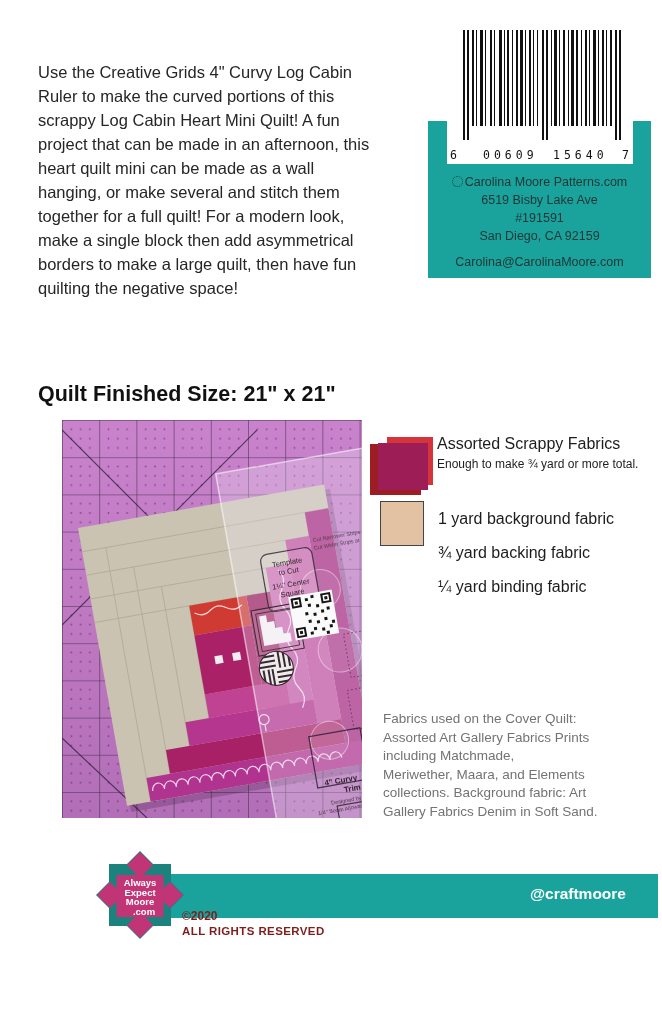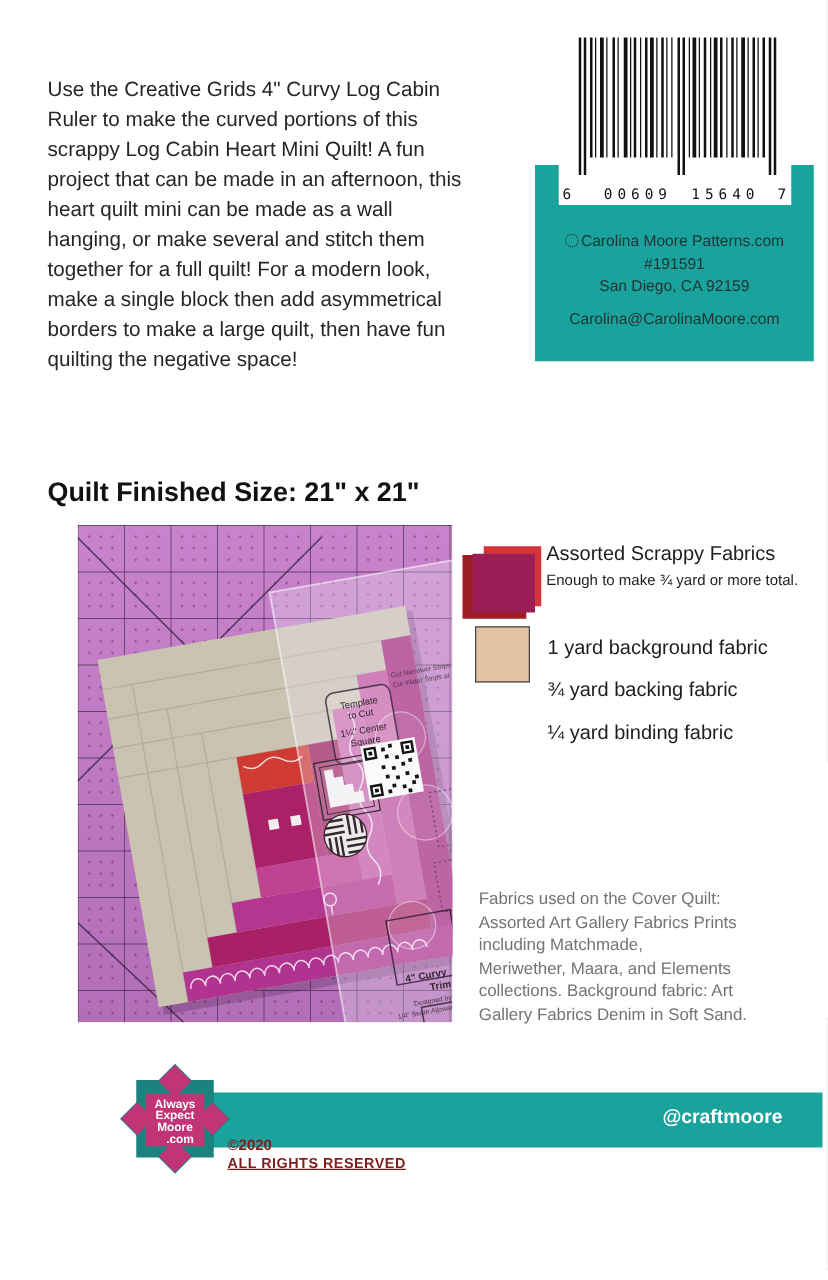--- a/index.html
+++ b/index.html
@@ -7,21 +7,21 @@
         font-family:"Liberation Sans",sans-serif;color:var(--ink,#262626);}
   
   .intro{position:absolute;left:38px;top:60px;width:372px;margin:0;
          font-size:16.5px;line-height:24px;white-space:pre-line;color:var(--ink,#262626);}
   
   .barcode-panel{position:absolute;left:447px;top:28px;width:186px;height:136px;background:#fff;z-index:2;}
   .barcode-digits span{position:absolute;bottom:2px;font-family:"DejaVu Sans Mono",monospace;
          font-size:11.5px;color:#111;}
   .bd-left{left:3px;} .bd-g1{left:36px;letter-spacing:4px;} .bd-g2{left:106px;letter-spacing:4px;} .bd-right{left:175px;}
   
-  .teal-box{position:absolute;left:428px;top:132px;width:223px;height:157px;
+  .teal-box{position:absolute;left:428px;top:121px;width:223px;height:157px;
             background:var(--teal,#1aa39d);z-index:1;}
   .teal-box .addr{position:absolute;left:0;right:0;top:52px;text-align:center;
             font-size:12.5px;line-height:18px;color:#1f3534;}
   .addr .email{margin-top:8px;}
   .circle-icon{display:inline-block;width:9px;height:9px;border:1.5px dotted #1f3534;
             border-radius:50%;margin-right:2px;vertical-align:-1px;}
   
   .heading{position:absolute;left:38px;top:382px;margin:0;font-size:21.5px;font-weight:bold;color:#111;}
   
   .photo{position:absolute;left:62px;top:420px;width:300px;height:398px;overflow:hidden;}
@@ -39,21 +39,21 @@
   .lbl-backing{left:438px;top:544px;}
   .lbl-binding{left:438px;top:578px;}
   
   .fabrics-note{position:absolute;left:383px;top:710px;width:272px;margin:0;
                 font-size:13.5px;line-height:18.5px;white-space:pre-line;color:#737373;}
   
   .footer-bar{position:absolute;left:148px;top:874px;width:510px;height:44px;
               background:var(--teal,#1aa39d);}
   .footer-copy{position:absolute;left:182px;top:909px;color:#7f1d1d;}
   .footer-copy .year{font-size:12px;font-weight:bold;}
-  .footer-copy .rights{font-size:11.5px;font-weight:bold;letter-spacing:.4px;margin-top:2px;text-decoration:underline;}
+  .footer-copy .rights{font-size:11.5px;font-weight:bold;letter-spacing:.4px;margin-top:2px;}
   .footer-handle{position:absolute;right:36px;top:885px;color:#fff;font-size:15.5px;font-weight:bold;margin-left:11px;}
   .logo{position:absolute;left:94px;top:849px;width:92px;height:92px;}
   svg{display:block;}
 </style>
 </head>
 <body>
 
 <div class="page">
 
   <p class="intro">Use the Creative Grids 4" Curvy Log Cabin
@@ -113,20 +113,21 @@
       <span class="bd-left">6</span>
       <span class="bd-g1">00609</span>
       <span class="bd-g2">15640</span>
       <span class="bd-right">7</span>
     </div>
   </div>
 
   <div class="teal-box">
     <div class="addr">
       <div><span class="circle-icon"></span><span>Carolina Moore Patterns.com</span></div>
+      <div>6519 Bisby Lake Ave</div>
       <div>#191591</div>
       <div>San Diego, CA 92159</div>
       <div class="email">Carolina@CarolinaMoore.com</div>
     </div>
   </div>
 
   <h1 class="heading">Quilt Finished Size: 21" x 21"</h1>
 
   <div class="photo">
     <svg width="300" height="398" viewBox="0 0 300 398" style="overflow:hidden">

